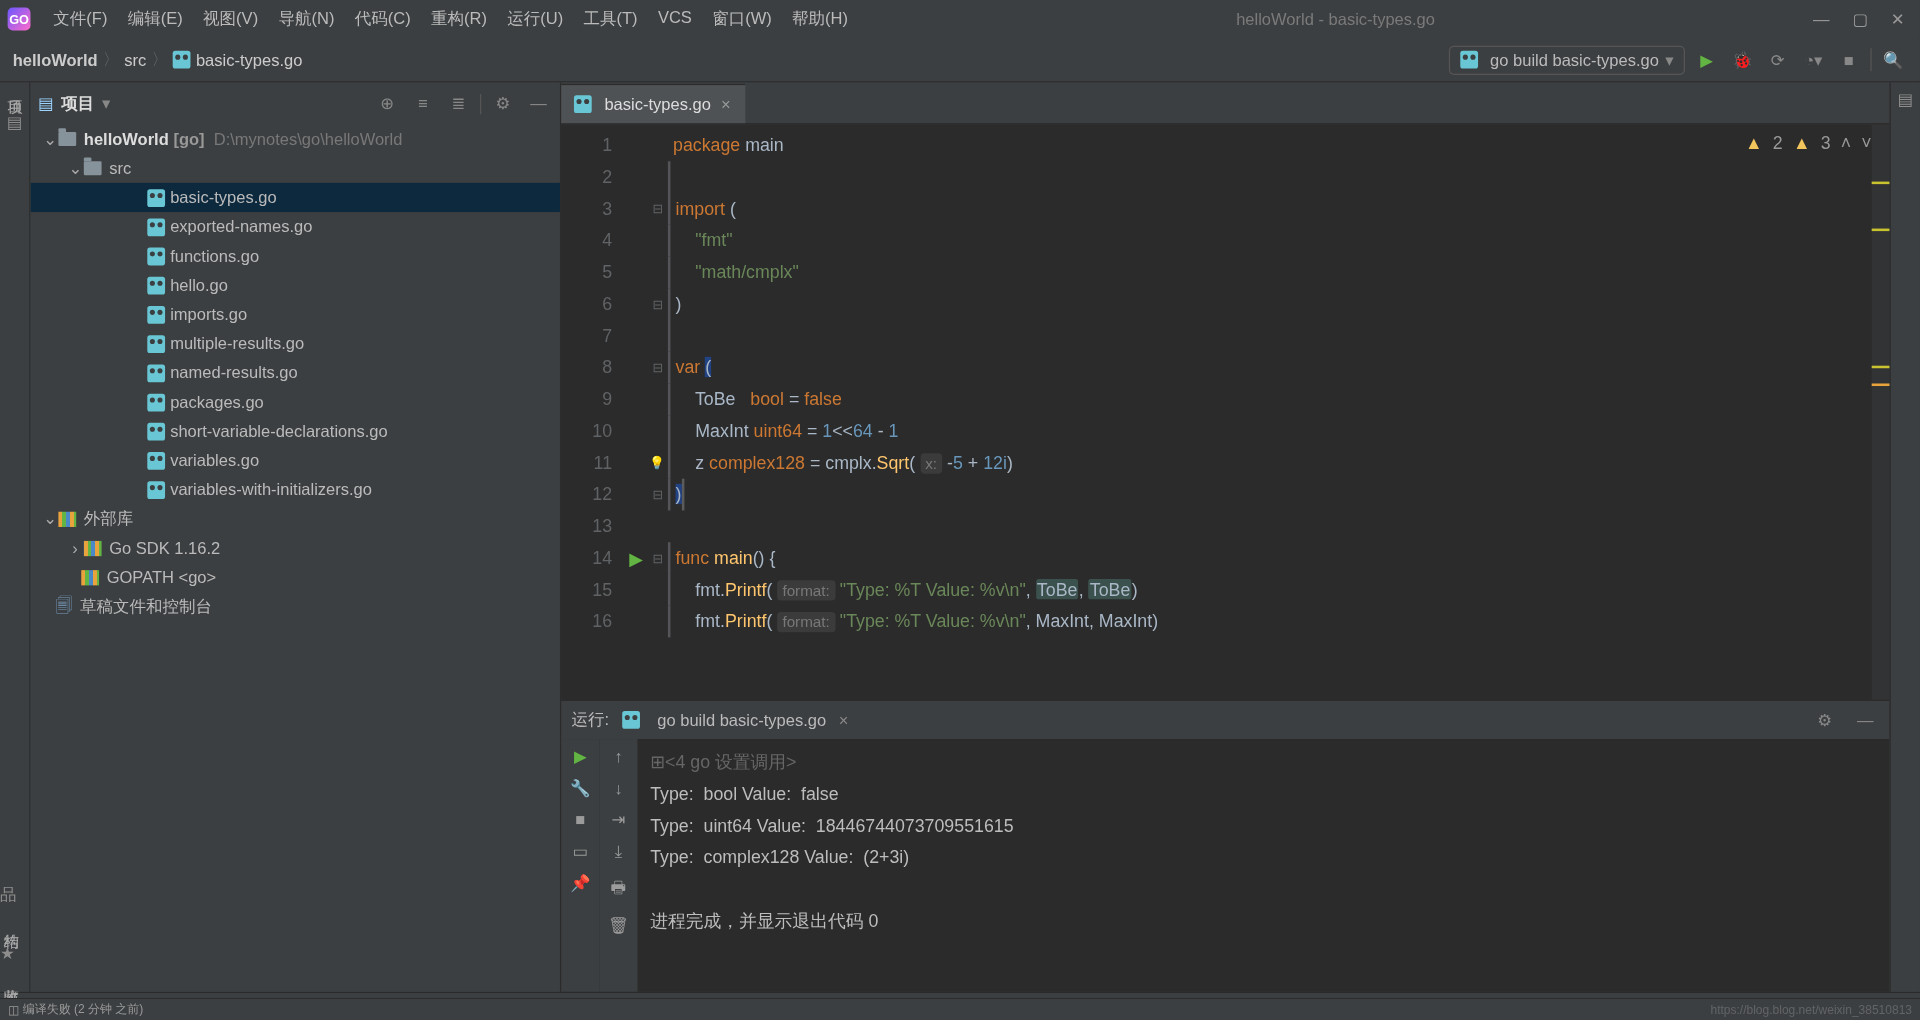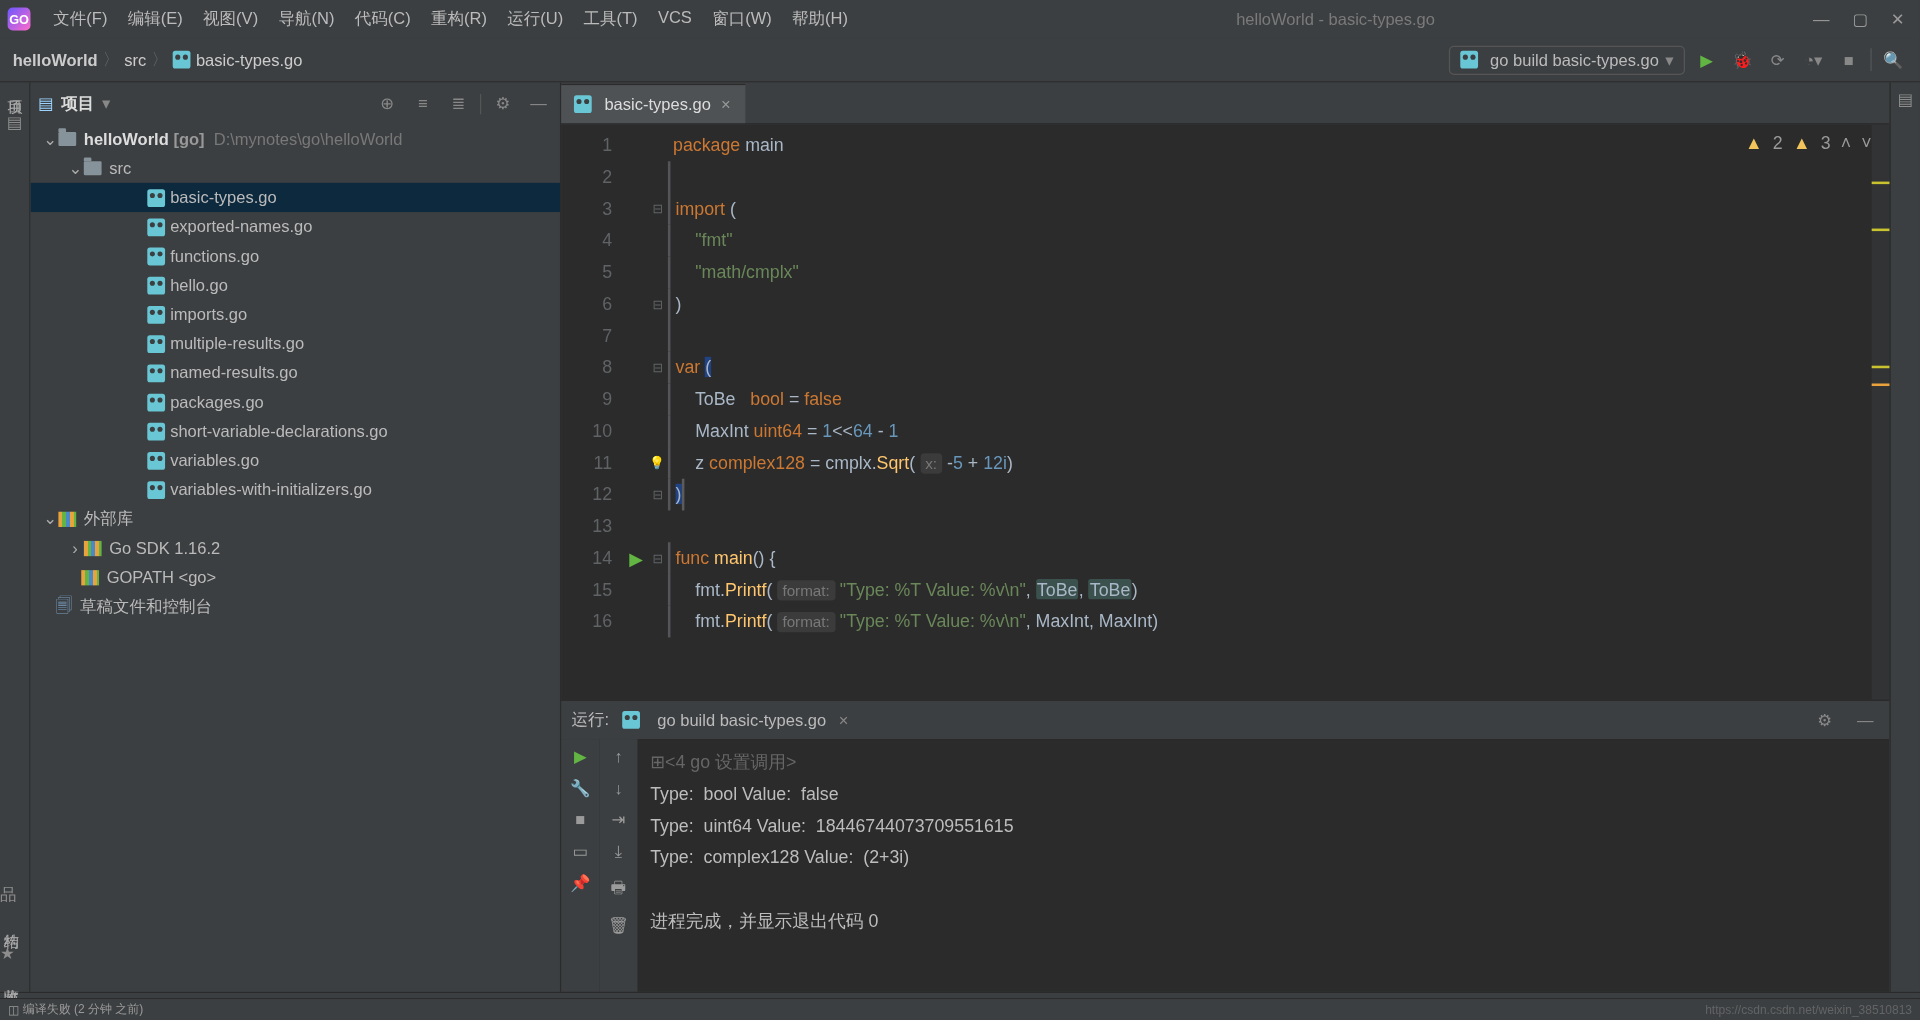--- a/index.html
+++ b/index.html
@@ -389,14 +389,14 @@
   <span class="event-badge">2</span>
   <span>事件日志</span>
 </div>
 
 </div>
 
 <div class="status-bar" style="bottom:0;">
   <span>◫</span>&nbsp;
   <span>编译失败 (2 分钟 之前)</span>
   <span style="flex:1"></span>
-  <span style="opacity:.4">https://csdn.csdn.net/weixin_38510813</span>
+  <span style="opacity:.4">https://blog.blog.net/weixin_38510813</span>
 </div>
 
 </body></html>

